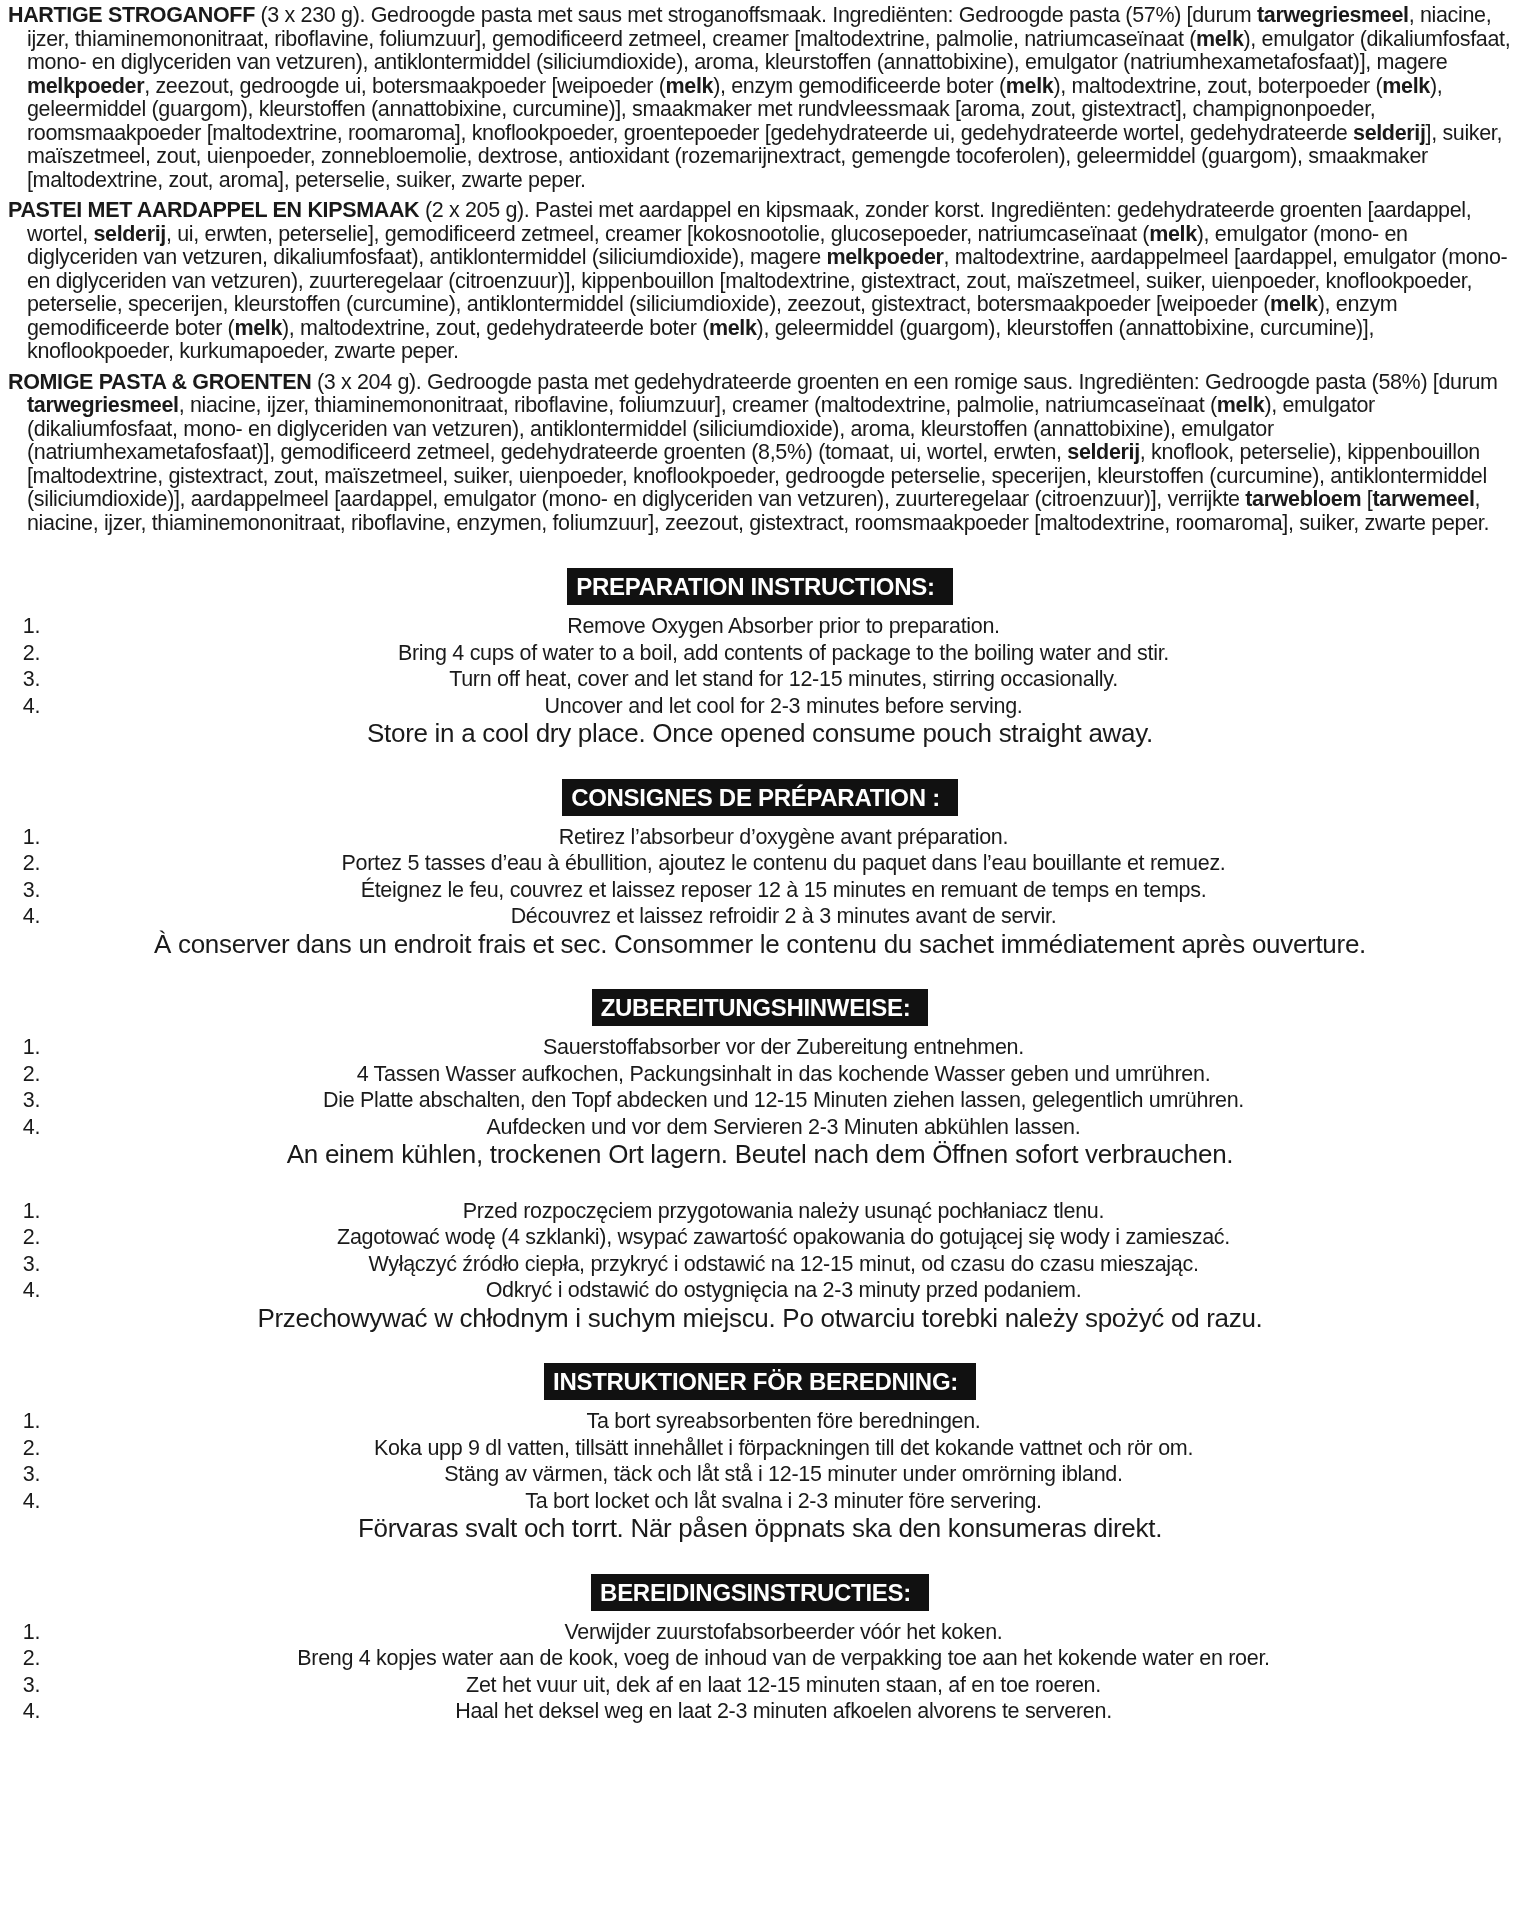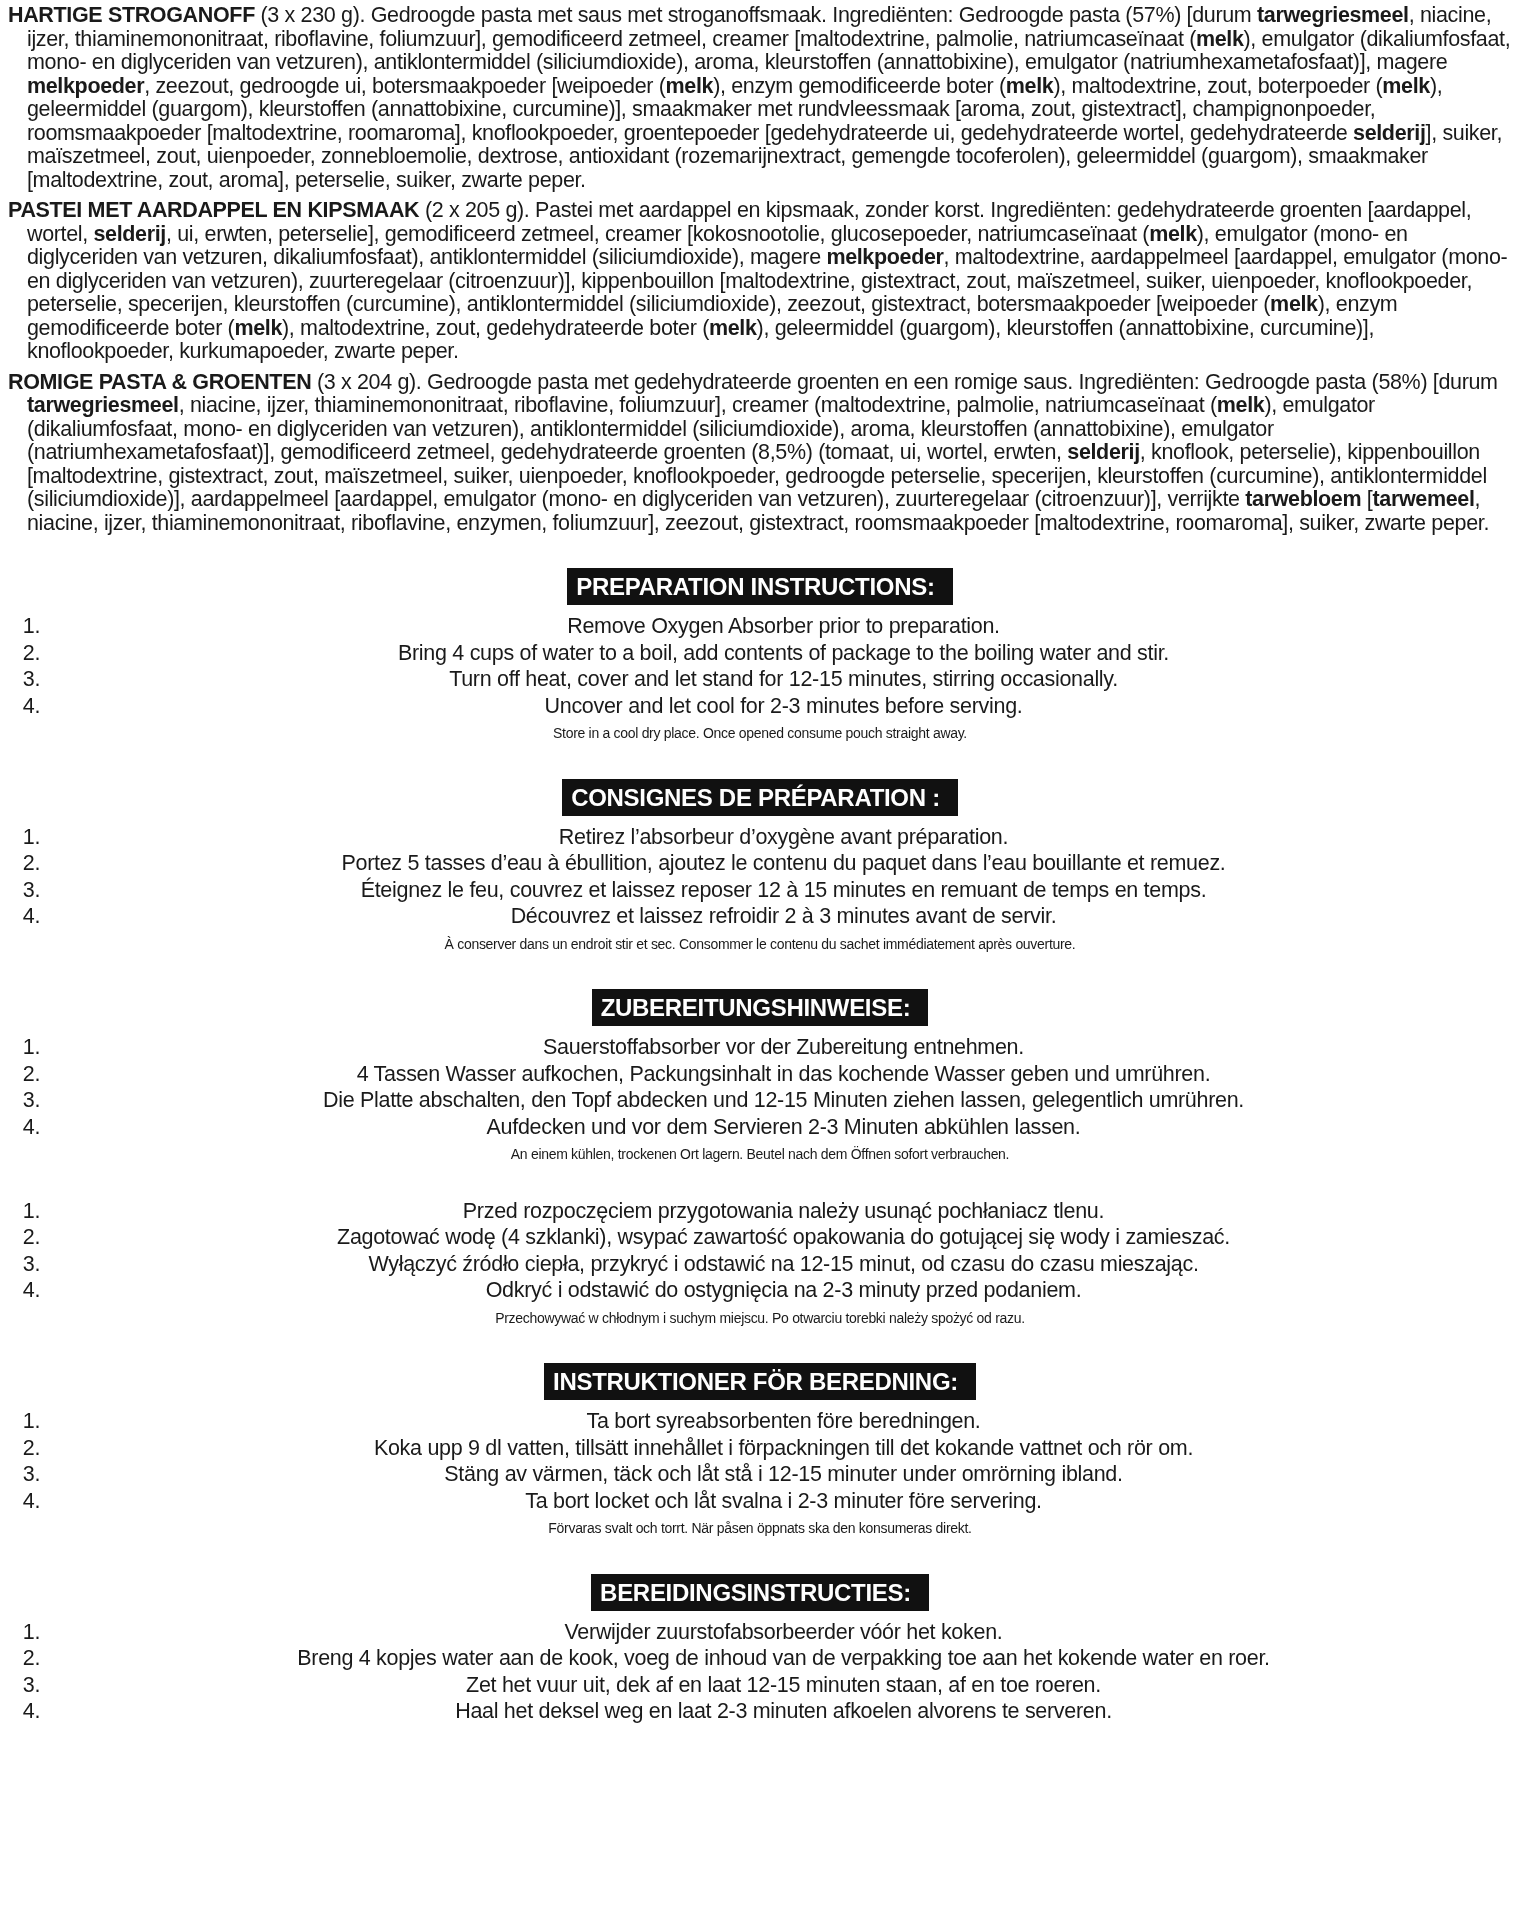--- a/index.html
+++ b/index.html
@@ -44,21 +44,21 @@
     font-size:21.5px;
     line-height:23.5px;
     letter-spacing:-0.3px;
   }
   .step-num{
     flex:0 0 47px;
   }
   .step-text{flex:1;}
   .storage{
     margin:4px 0 0 0;
-    font-size:14px;
+    font-size:26px;
     line-height:23.5px;
     letter-spacing:-0.3px;
   }
 </style>
 </head>
 <body>
 
 <div class="label">
 
   <p class="ing"><span class="ing-title">HARTIGE STROGANOFF</span><span> (3 x 230 g). </span><span>Gedroogde pasta met saus met stroganoffsmaak. Ingrediënten: Gedroogde pasta (57%) [durum <b>tarwegriesmeel</b>, niacine, ijzer, thiaminemononitraat, riboflavine, foliumzuur], gemodificeerd zetmeel, creamer [maltodextrine, palmolie, natriumcaseïnaat (<b>melk</b>), emulgator (dikaliumfosfaat, mono- en diglyceriden van vetzuren), antiklontermiddel (siliciumdioxide), aroma, kleurstoffen (annattobixine), emulgator (natriumhexametafosfaat)], magere <b>melkpoeder</b>, zeezout, gedroogde ui, botersmaakpoeder [weipoeder (<b>melk</b>), enzym gemodificeerde boter (<b>melk</b>), maltodextrine, zout, boterpoeder (<b>melk</b>), geleermiddel (guargom), kleurstoffen (annattobixine, curcumine)], smaakmaker met rundvleessmaak [aroma, zout, gistextract], champignonpoeder, roomsmaakpoeder [maltodextrine, roomaroma], knoflookpoeder, groentepoeder [gedehydrateerde ui, gedehydrateerde wortel, gedehydrateerde <b>selderij</b>], suiker, maïszetmeel, zout, uienpoeder, zonnebloemolie, dextrose, antioxidant (rozemarijnextract, gemengde tocoferolen), geleermiddel (guargom), smaakmaker [maltodextrine, zout, aroma], peterselie, suiker, zwarte peper.</span></p>
@@ -99,21 +99,21 @@
       <span class="step-text">Portez 5 tasses d’eau à ébullition, ajoutez le contenu du paquet dans l’eau bouillante et remuez.</span>
     </div>
     <div class="step">
       <span class="step-num">3.</span>
       <span class="step-text">Éteignez le feu, couvrez et laissez reposer 12 à 15 minutes en remuant de temps en temps.</span>
     </div>
     <div class="step">
       <span class="step-num">4.</span>
       <span class="step-text">Découvrez et laissez refroidir 2 à 3 minutes avant de servir.</span>
     </div>
-    <p class="storage">À conserver dans un endroit stir et sec. Consommer le contenu du sachet immédiatement après ouverture.</p>
+    <p class="storage">À conserver dans un endroit frais et sec. Consommer le contenu du sachet immédiatement après ouverture.</p>
   </section>
 
   <section class="lang">
     <h2 class="band">ZUBEREITUNGSHINWEISE:</h2>
     <div class="step">
       <span class="step-num">1.</span>
       <span class="step-text">Sauerstoffabsorber vor der Zubereitung entnehmen.</span>
     </div>
     <div class="step">
       <span class="step-num">2.</span>

